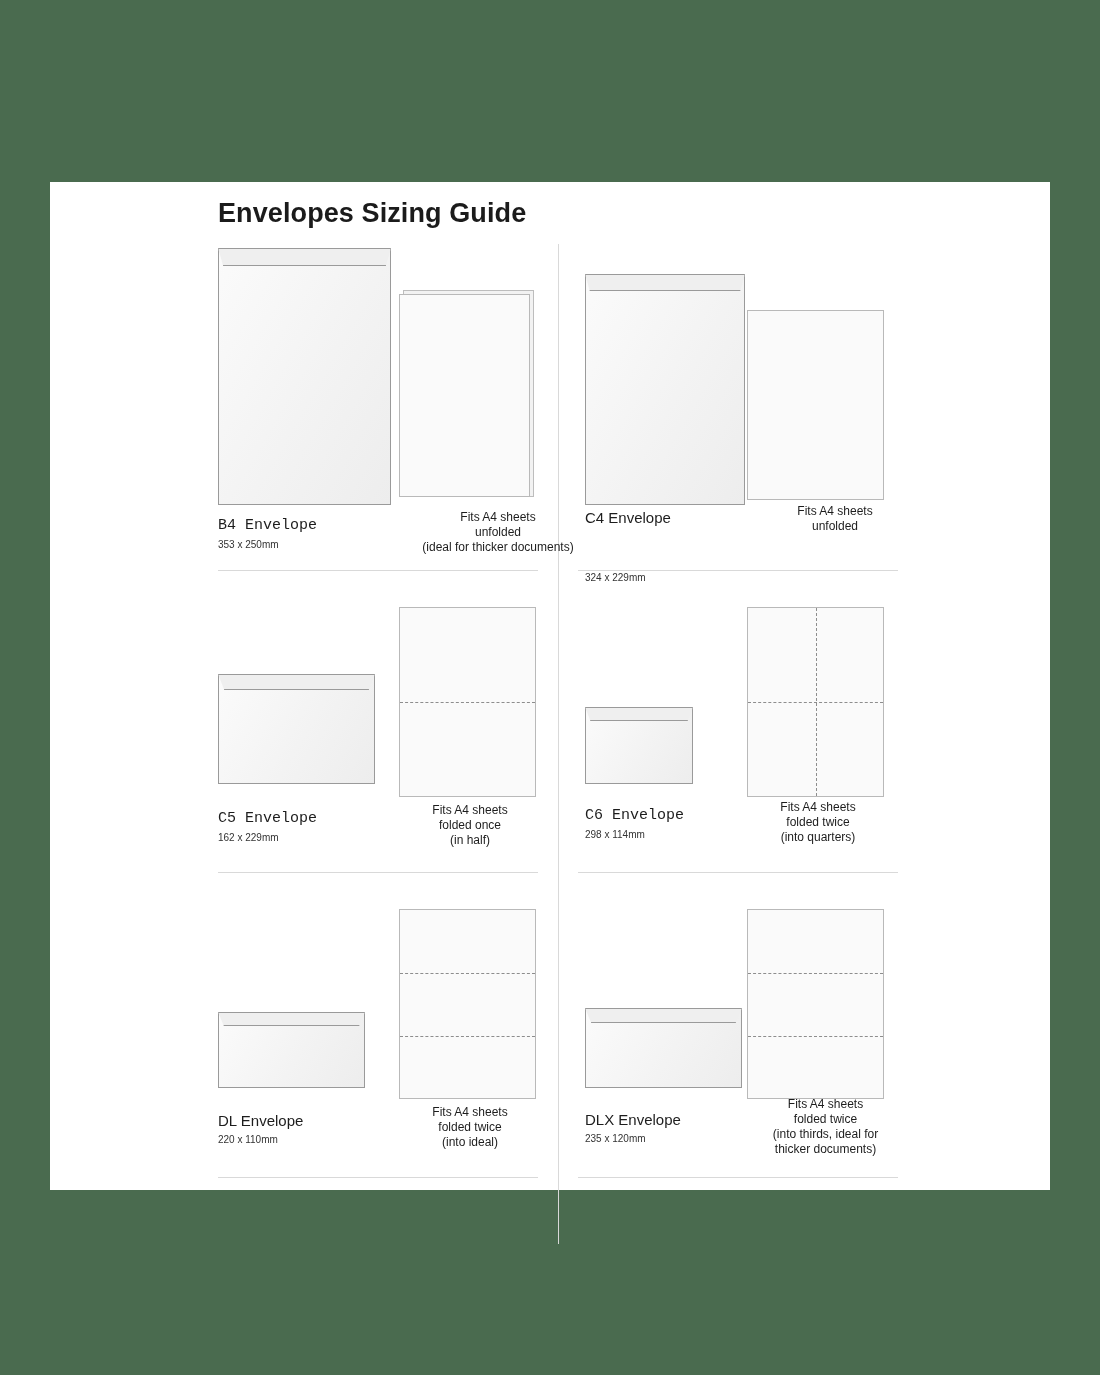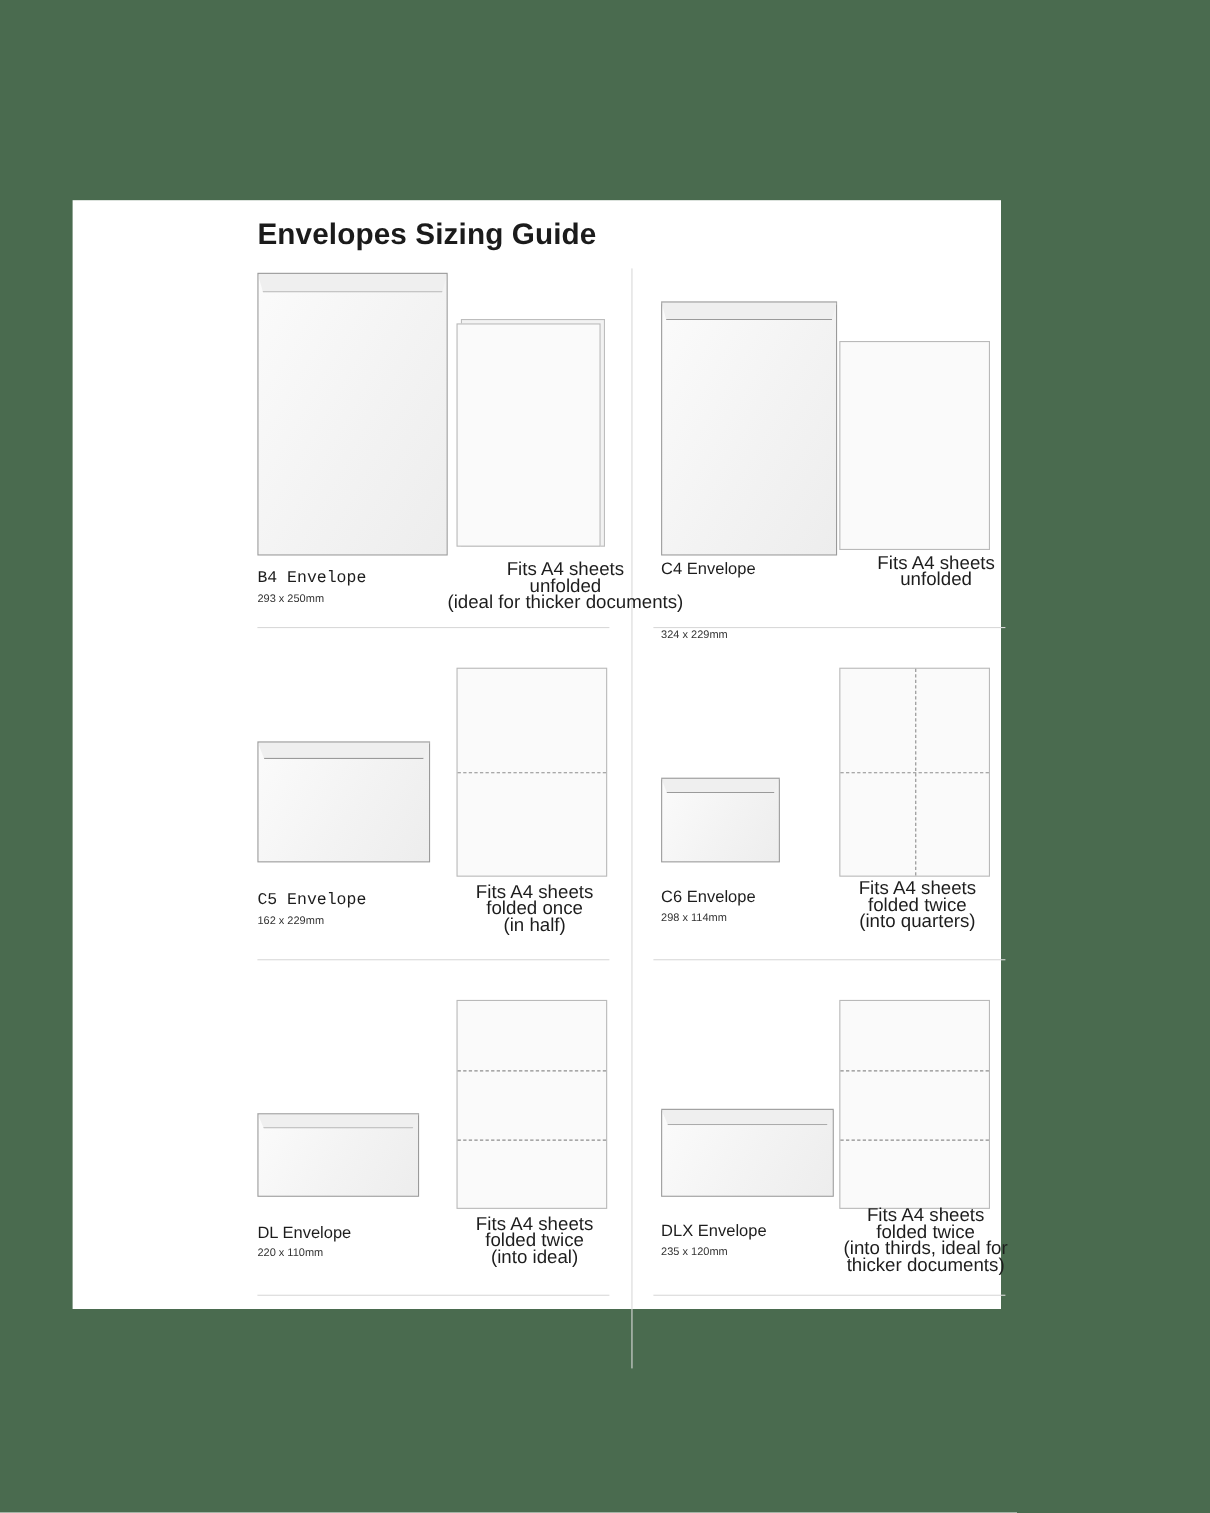--- a/index.html
+++ b/index.html
@@ -8,23 +8,23 @@
   }
   body {
     width: 1100px;
     height: 1375px;
     background: #4a6b4f;
     font-family: "Liberation Sans", sans-serif;
     overflow: hidden;
   }
   .page {
     position: absolute;
-    left: 66px;
+    left: 50px;
     top: 182px;
-    width: 844px;
+    width: 1000px;
     height: 1008px;
     background: #ffffff;
   }
   .guide-title {
     position: absolute;
     left: 168px;
     top: 16px;
     font-size: 27px;
     font-weight: bold;
     color: #1b1b1b;
@@ -102,21 +102,21 @@
     white-space: nowrap;
   }
   .env-dims {
     position: absolute;
     font-size: 10px;
     color: #333;
     white-space: nowrap;
   }
   .fits {
     position: absolute;
-    font-size: 17px;
+    font-size: 12px;
     color: #1d1d1d;
     text-align: center;
     line-height: 15px;
   }
   .fits-strong {
     display: block;
   }
 </style>
 </head>
 <body>
@@ -130,21 +130,21 @@
   <div class="grid">
 
     <div class="cell">
       <div class="env" style="left:168px; top:66px; width:173px; height:257px;">
         <div class="env-flap" style="width:173px; height:18px; clip-path: polygon(0 0, 100% 0, 97% 100%, 3% 100%);"></div>
       </div>
       <div class="sheet-shadow" style="left:353px; top:108px; width:131px; height:207px;"></div>
       <div class="sheet" style="left:349px; top:112px; width:131px; height:203px;"></div>
 
       <div class="env-name" style="left:168px; top:335px;font-family:Liberation Mono, monospace;">B4 Envelope</div>
-      <div class="env-dims" style="left:168px; top:357px;">293 x 250mm</div>
+      <div class="env-dims" style="left:168px; top:357px;">353 x 250mm</div>
 
       <div class="fits" style="left:318px; top:328px; width:260px;">
         <span class="fits-strong">Fits A4 sheets</span>
         <span class="fits-strong">unfolded</span>
         <span class="fits-strong">(ideal for thicker documents)</span>
       </div>
       <div class="cell-sep" style="left:168px; top:388px; width:320px;"></div>
     </div>
 
     <div class="cell">
@@ -186,21 +186,21 @@
     <div class="cell">
       <div class="env" style="left:535px; top:525px; width:108px; height:77px;">
         <div class="env-flap" style="width:108px; height:14px; clip-path: polygon(0 0, 100% 0, 95% 100%, 5% 100%);"></div>
       </div>
 
       <div class="sheet" style="left:697px; top:425px; width:137px; height:190px;">
         <div class="fold" style="top:94px;"></div>
         <div class="fold-v" style="left:68px;"></div>
       </div>
 
-      <div class="env-name" style="left:535px; top:625px;">C6 Envelope</div>
+      <div class="env-name" style="left:535px; top:625px;font-family:Liberation Mono, monospace;">C6 Envelope</div>
       <div class="env-dims" style="left:535px; top:647px;">298 x 114mm</div>
 
       <div class="fits" style="left:683px; top:618px; width:170px;">
         <span class="fits-strong">Fits A4 sheets</span>
         <span class="fits-strong">folded twice</span>
         <span class="fits-strong">(into quarters)</span>
       </div>
       <div class="cell-sep" style="left:528px; top:690px; width:320px;"></div>
     </div>
 

